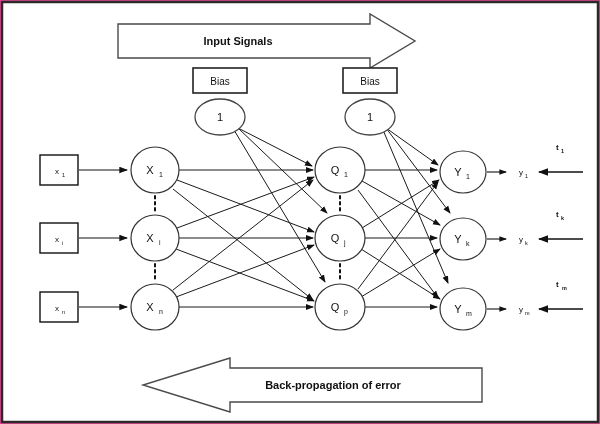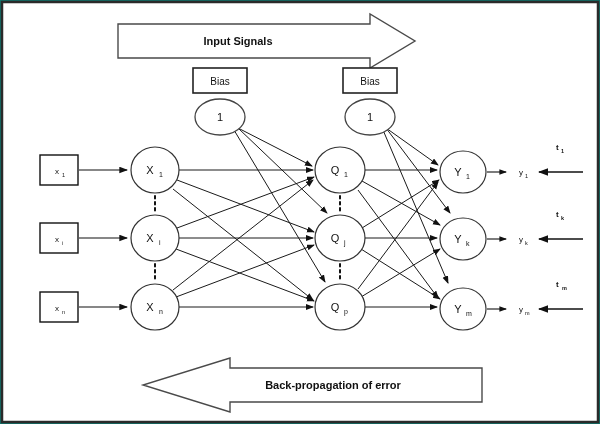--- a/index.html
+++ b/index.html
@@ -3,21 +3,21 @@
 <meta charset="utf-8">
 <style>
   html,body{margin:0;padding:0;background:#ffffff;}
   body{
     font-family:"Liberation Sans", sans-serif;
     width:600px;height:424px;overflow:hidden;
   }
   #canvas{
     position:relative;
     width:600px;height:424px;
-    background:#0f766e;
+    background:#ec4899;
   }
   svg.diagram{display:block;width:600px;height:424px;}
   .node-label{font-family:"Liberation Sans",sans-serif;font-size:11px;fill:#111;}
   .node-sub{font-size:7px;}
   .small-label{font-family:"Liberation Sans",sans-serif;font-size:8px;fill:#111;}
   .small-sub{font-size:5.5px;}
   .bias-label{font-family:"Liberation Sans",sans-serif;font-size:10px;fill:#111;}
   .banner-label{font-family:"Liberation Sans",sans-serif;font-size:11px;font-weight:bold;fill:#111;}
   .tgt-label{font-family:"Liberation Sans",sans-serif;font-size:8px;font-weight:bold;fill:#111;}
   .tgt-sub{font-size:5.5px;}

